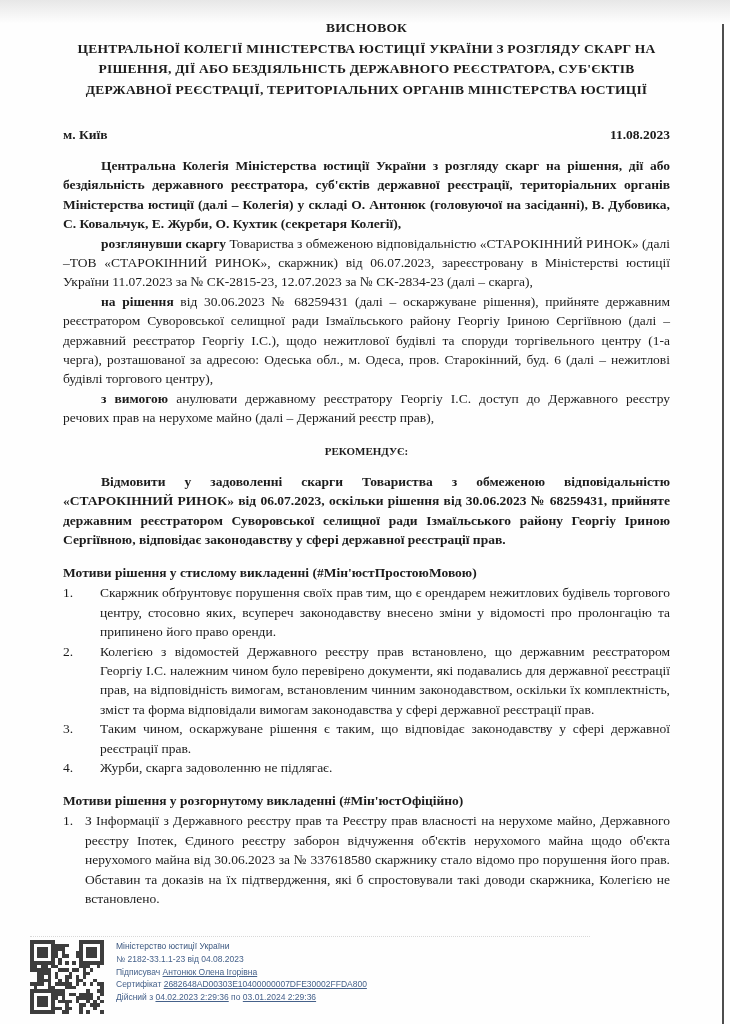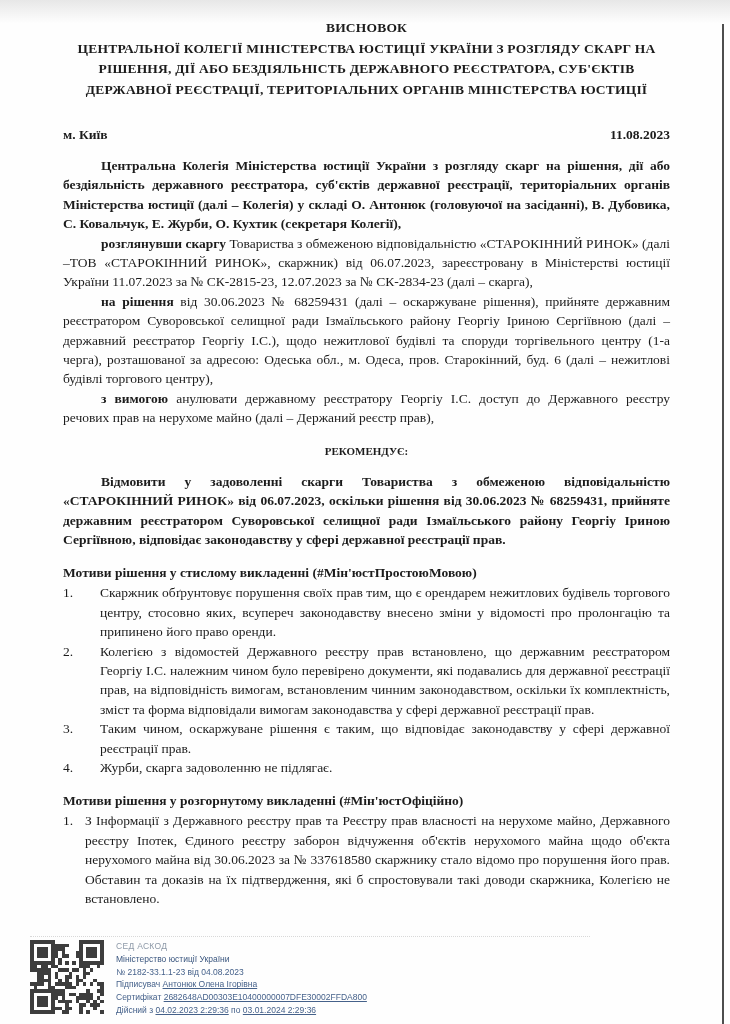--- a/index.html
+++ b/index.html
@@ -154,21 +154,20 @@
 
     <div class="h-left">Мотиви рішення у розгорнутому викладенні (#Мін'юстОфіційно)</div>
     <ol class="motives list-narrow">
       <li><span class="num">1.</span><span>З Інформації з Державного реєстру прав та Реєстру прав власності на нерухоме майно, Державного реєстру Іпотек, Єдиного реєстру заборон відчуження об'єктів нерухомого майна щодо об'єкта нерухомого майна від 30.06.2023 за № 337618580 скаржнику стало відомо про порушення його прав. Обставин та доказів на їх підтвердження, які б спростовували такі доводи скаржника, Колегією не встановлено.</span></li>
     </ol>
   </div>
 
   <div class="stamp">
     <div class="qr" id="qr"><i class="f"></i><i class="f"></i><i class="f"></i><i class="f"></i><i class="f"></i><i class="f"></i><i class="f"></i><i class=""></i><i class=""></i><i class=""></i><i class=""></i><i class=""></i><i class=""></i><i class=""></i><i class="f"></i><i class="f"></i><i class="f"></i><i class="f"></i><i class="f"></i><i class="f"></i><i class="f"></i><i class="f"></i><i class=""></i><i class=""></i><i class=""></i><i class=""></i><i class=""></i><i class="f"></i><i class="f"></i><i class="f"></i><i class="f"></i><i class="f"></i><i class=""></i><i class=""></i><i class=""></i><i class="f"></i><i class=""></i><i class=""></i><i class=""></i><i class=""></i><i class=""></i><i class="f"></i><i class="f"></i><i class=""></i><i class="f"></i><i class="f"></i><i class="f"></i><i class=""></i><i class="f"></i><i class="f"></i><i class="f"></i><i class="f"></i><i class=""></i><i class=""></i><i class=""></i><i class=""></i><i class="f"></i><i class=""></i><i class="f"></i><i class="f"></i><i class="f"></i><i class=""></i><i class="f"></i><i class="f"></i><i class=""></i><i class="f"></i><i class="f"></i><i class="f"></i><i class=""></i><i class="f"></i><i class="f"></i><i class=""></i><i class="f"></i><i class=""></i><i class=""></i><i class=""></i><i class="f"></i><i class="f"></i><i class=""></i><i class="f"></i><i class="f"></i><i class="f"></i><i class=""></i><i class="f"></i><i class="f"></i><i class=""></i><i class="f"></i><i class="f"></i><i class="f"></i><i class=""></i><i class="f"></i><i class="f"></i><i class=""></i><i class="f"></i><i class="f"></i><i class=""></i><i class=""></i><i class="f"></i><i class="f"></i><i class=""></i><i class="f"></i><i class="f"></i><i class="f"></i><i class=""></i><i class="f"></i><i class="f"></i><i class=""></i><i class=""></i><i class=""></i><i class=""></i><i class=""></i><i class="f"></i><i class=""></i><i class="f"></i><i class=""></i><i class=""></i><i class=""></i><i class=""></i><i class=""></i><i class="f"></i><i class=""></i><i class=""></i><i class=""></i><i class=""></i><i class=""></i><i class="f"></i><i class="f"></i><i class="f"></i><i class="f"></i><i class="f"></i><i class="f"></i><i class="f"></i><i class="f"></i><i class=""></i><i class="f"></i><i class=""></i><i class="f"></i><i class=""></i><i class="f"></i><i class=""></i><i class="f"></i><i class="f"></i><i class="f"></i><i class="f"></i><i class="f"></i><i class="f"></i><i class="f"></i><i class="f"></i><i class="f"></i><i class=""></i><i class="f"></i><i class="f"></i><i class=""></i><i class="f"></i><i class="f"></i><i class=""></i><i class=""></i><i class=""></i><i class=""></i><i class=""></i><i class=""></i><i class="f"></i><i class="f"></i><i class="f"></i><i class=""></i><i class=""></i><i class="f"></i><i class=""></i><i class="f"></i><i class="f"></i><i class="f"></i><i class="f"></i><i class="f"></i><i class="f"></i><i class=""></i><i class=""></i><i class="f"></i><i class="f"></i><i class="f"></i><i class=""></i><i class="f"></i><i class="f"></i><i class=""></i><i class="f"></i><i class=""></i><i class="f"></i><i class=""></i><i class=""></i><i class=""></i><i class=""></i><i class=""></i><i class="f"></i><i class="f"></i><i class="f"></i><i class="f"></i><i class=""></i><i class="f"></i><i class=""></i><i class=""></i><i class=""></i><i class="f"></i><i class=""></i><i class=""></i><i class=""></i><i class="f"></i><i class="f"></i><i class=""></i><i class=""></i><i class=""></i><i class=""></i><i class=""></i><i class=""></i><i class="f"></i><i class="f"></i><i class=""></i><i class="f"></i><i class=""></i><i class="f"></i><i class=""></i><i class=""></i><i class="f"></i><i class="f"></i><i class=""></i><i class="f"></i><i class=""></i><i class="f"></i><i class=""></i><i class=""></i><i class=""></i><i class=""></i><i class=""></i><i class=""></i><i class=""></i><i class="f"></i><i class="f"></i><i class="f"></i><i class="f"></i><i class=""></i><i class=""></i><i class="f"></i><i class=""></i><i class="f"></i><i class=""></i><i class=""></i><i class="f"></i><i class="f"></i><i class=""></i><i class=""></i><i class=""></i><i class="f"></i><i class=""></i><i class=""></i><i class="f"></i><i class="f"></i><i class="f"></i><i class="f"></i><i class=""></i><i class="f"></i><i class=""></i><i class="f"></i><i class="f"></i><i class="f"></i><i class="f"></i><i class="f"></i><i class=""></i><i class="f"></i><i class=""></i><i class="f"></i><i class=""></i><i class="f"></i><i class=""></i><i class="f"></i><i class="f"></i><i class=""></i><i class="f"></i><i class=""></i><i class=""></i><i class=""></i><i class="f"></i><i class="f"></i><i class=""></i><i class=""></i><i class=""></i><i class="f"></i><i class="f"></i><i class="f"></i><i class=""></i><i class=""></i><i class=""></i><i class=""></i><i class=""></i><i class=""></i><i class=""></i><i class="f"></i><i class="f"></i><i class="f"></i><i class="f"></i><i class="f"></i><i class="f"></i><i class="f"></i><i class="f"></i><i class="f"></i><i class="f"></i><i class="f"></i><i class=""></i><i class=""></i><i class=""></i><i class=""></i><i class=""></i><i class=""></i><i class="f"></i><i class=""></i><i class=""></i><i class="f"></i><i class="f"></i><i class="f"></i><i class=""></i><i class=""></i><i class=""></i><i class=""></i><i class=""></i><i class="f"></i><i class="f"></i><i class="f"></i><i class="f"></i><i class=""></i><i class="f"></i><i class="f"></i><i class=""></i><i class="f"></i><i class="f"></i><i class="f"></i><i class="f"></i><i class=""></i><i class=""></i><i class="f"></i><i class="f"></i><i class=""></i><i class="f"></i><i class="f"></i><i class="f"></i><i class=""></i><i class="f"></i><i class="f"></i><i class=""></i><i class="f"></i><i class=""></i><i class=""></i><i class=""></i><i class="f"></i><i class="f"></i><i class="f"></i><i class="f"></i><i class="f"></i><i class=""></i><i class="f"></i><i class=""></i><i class="f"></i><i class=""></i><i class="f"></i><i class="f"></i><i class="f"></i><i class=""></i><i class="f"></i><i class=""></i><i class="f"></i><i class="f"></i><i class="f"></i><i class="f"></i><i class=""></i><i class="f"></i><i class=""></i><i class=""></i><i class="f"></i><i class=""></i><i class="f"></i><i class=""></i><i class="f"></i><i class="f"></i><i class=""></i><i class="f"></i><i class="f"></i><i class="f"></i><i class=""></i><i class="f"></i><i class=""></i><i class=""></i><i class=""></i><i class="f"></i><i class=""></i><i class=""></i><i class=""></i><i class="f"></i><i class="f"></i><i class=""></i><i class="f"></i><i class="f"></i><i class="f"></i><i class=""></i><i class="f"></i><i class=""></i><i class=""></i><i class=""></i><i class=""></i><i class=""></i><i class="f"></i><i class="f"></i><i class="f"></i><i class=""></i><i class="f"></i><i class="f"></i><i class=""></i><i class=""></i><i class="f"></i><i class=""></i><i class=""></i><i class=""></i><i class="f"></i><i class=""></i><i class=""></i><i class="f"></i><i class="f"></i><i class="f"></i><i class="f"></i><i class="f"></i><i class="f"></i><i class="f"></i><i class=""></i><i class=""></i><i class="f"></i><i class="f"></i><i class=""></i><i class=""></i><i class=""></i><i class="f"></i><i class=""></i><i class="f"></i><i class=""></i><i class=""></i><i class=""></i><i class="f"></i></div>
     <div class="stamp-text">
-      <div class="s-sys">СЕД АСКОД</div>
       <div class="s-org">Міністерство юстиції України</div>
       <div class="s-num">№ 2182-33.1.1-23 від 04.08.2023</div>
       <div class="s-signer"><span>Підписувач</span> <u>Антонюк Олена Ігорівна</u></div>
       <div class="s-cert"><span>Сертифікат</span> <u>2682648AD00303E10400000007DFE30002FFDA800</u></div>
       <div class="s-valid"><span>Дійсний з</span> <u>04.02.2023 2:29:36</u> <span>по</span> <u>03.01.2024 2:29:36</u></div>
     </div>
   </div>
 </div>
 
 </body></html>

